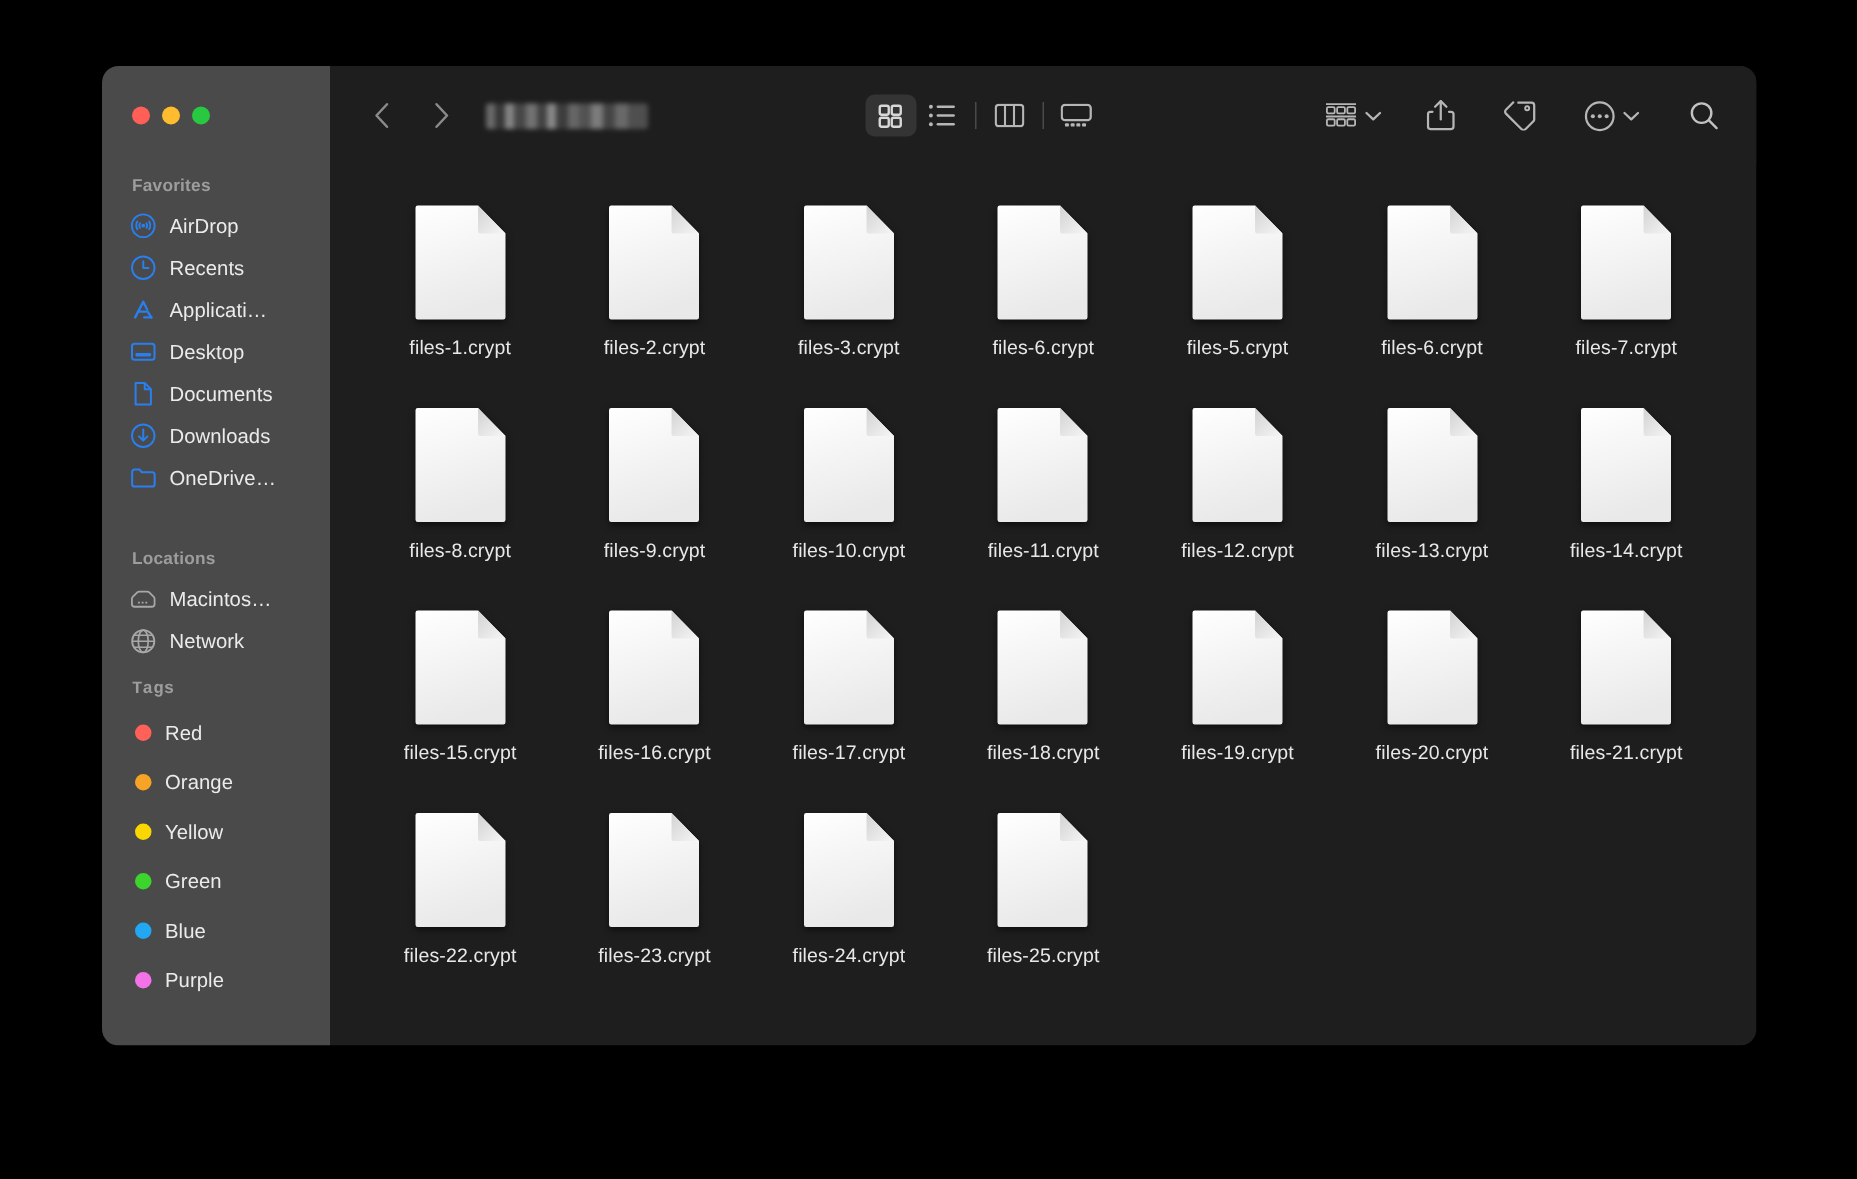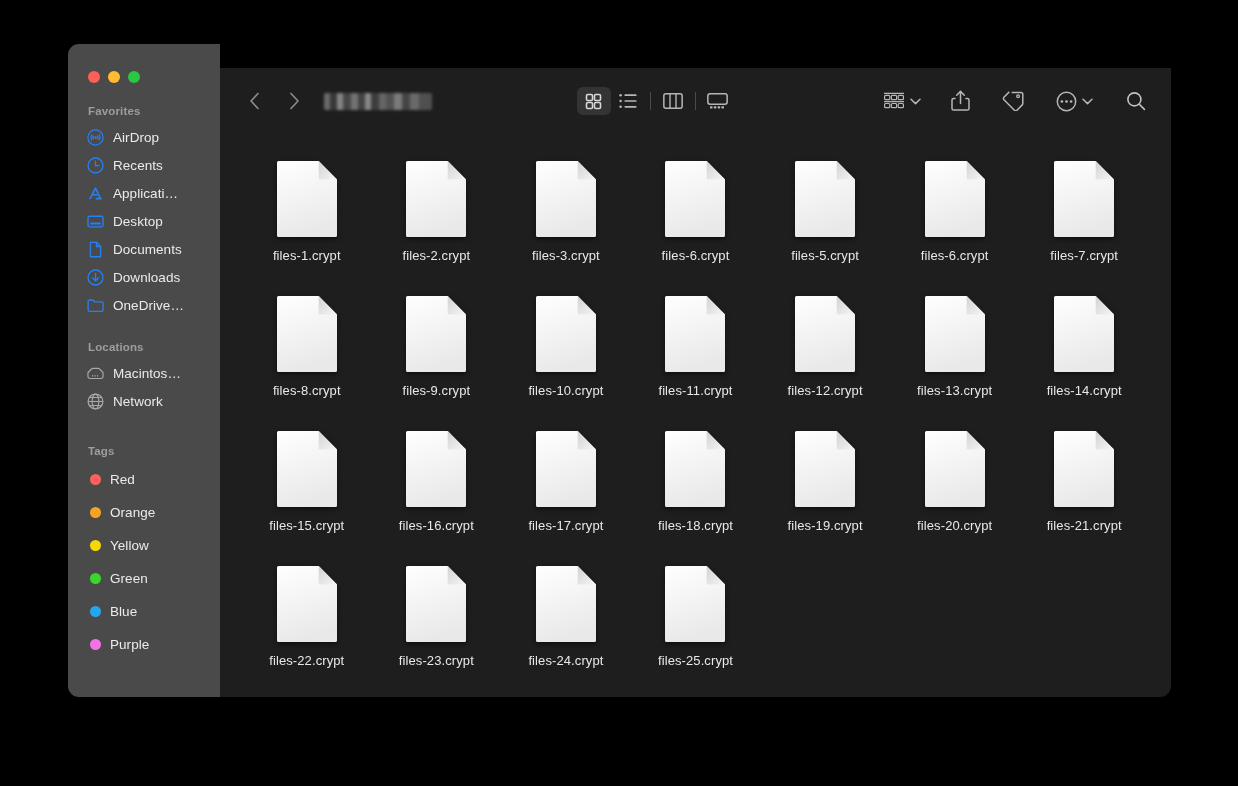--- a/index.html
+++ b/index.html
@@ -39,21 +39,21 @@
   .light.close   { background: #ff5f57; }
   .light.min     { background: #febc2e; }
   .light.max     { background: #28c840; }
 
   .sb-section-title {
     color: #9d9d9d;
     font-size: 11.5px;
     font-weight: bold;
     letter-spacing: 0.15px;
     padding: 0 0 0 20px;
-    margin-top: 22px;
+    margin-top: 35px;
     margin-bottom: 6px;
   }
   .sb-item {
     display: flex;
     align-items: center;
     height: 28px;
     padding-left: 19px;
     gap: 9px;
     cursor: default;
   }
@@ -78,21 +78,20 @@
   }
   .tag-row { display: flex; align-items: center; height: 33px; padding-left: 19px; gap: 9px; }
 
   
   #main {
     flex: 1 1 auto;
     background: #1e1e1e;
     display: flex;
     flex-direction: column;
     min-width: 0;
-    margin-top: 24px;
   }
 
   
   #toolbar {
     height: 66px;
     flex: 0 0 66px;
     display: flex;
     align-items: center;
     padding: 0 18px 0 24px;
     background: #1e1e1e;
@@ -290,21 +289,21 @@
           <span class="sb-icon">
             <svg width="17" height="17" viewBox="0 0 17 17" fill="none">
         <circle cx="8.5" cy="8.5" r="7.4" stroke="#a8a8a8" stroke-width="1.2"></circle>
         <ellipse cx="8.5" cy="8.5" rx="3.3" ry="7.4" stroke="#a8a8a8" stroke-width="1.1"></ellipse>
         <line x1="1.2" y1="8.5" x2="15.8" y2="8.5" stroke="#a8a8a8" stroke-width="1.1"></line>
         <path d="M2.6 4.5h11.8M2.6 12.5h11.8" stroke="#a8a8a8" stroke-width="1.05"></path>
       </svg>
           </span>
           <span class="sb-label">Network</span>
         </div>
-        <div class="sb-section-title" style="margin-top: 30px;">Tags</div>
+        <div class="sb-section-title" style="margin-top: 12px; font-family: Liberation Mono, monospace;">Tags</div>
         <div class="tag-row">
           <span class="tag-dot" style="background: rgb(255, 97, 89);"></span>
           <span class="sb-label">Red</span>
         </div>
         <div class="tag-row">
           <span class="tag-dot" style="background: rgb(247, 163, 37);"></span>
           <span class="sb-label">Orange</span>
         </div>
         <div class="tag-row">
           <span class="tag-dot" style="background: rgb(251, 215, 2);"></span>

